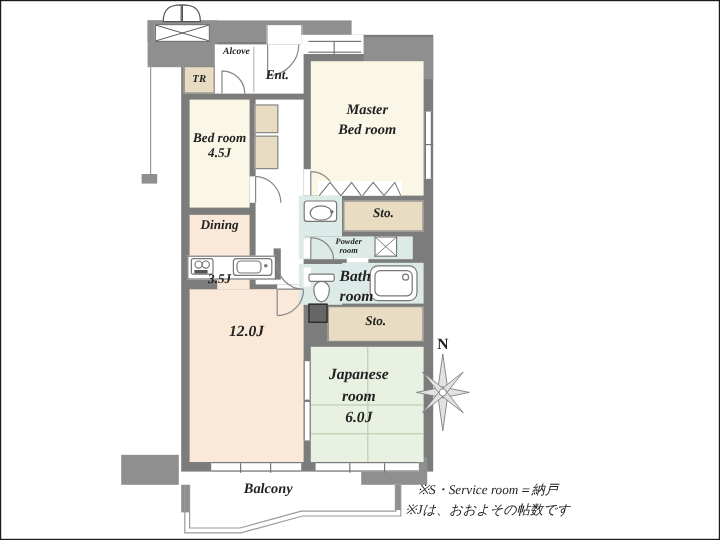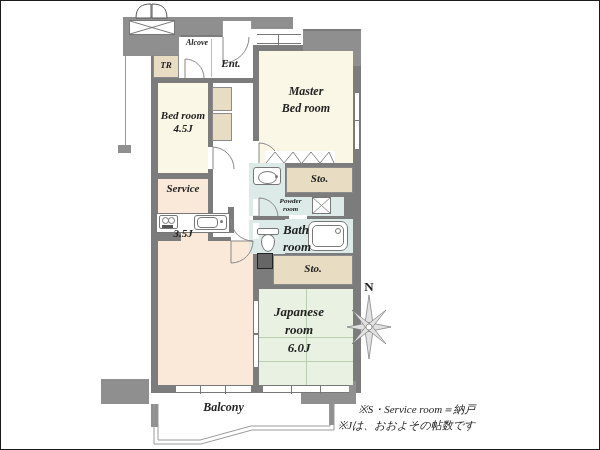--- a/index.html
+++ b/index.html
@@ -15,21 +15,21 @@
   .blue{background:#dcebe8;}
   .beige{background:#e8dcc2;border:1px solid #8a8a8a;box-sizing:border-box;}
   .white{background:#ffffff;}
   .lbl{position:absolute;font-style:italic;font-weight:bold;color:#222;text-align:center;line-height:1.2;white-space:nowrap;}
   .win{position:absolute;background:#fff;border-top:1px solid #777;border-bottom:1px solid #777;box-sizing:border-box;}
   .winv{position:absolute;background:#fff;border-left:1px solid #777;border-right:1px solid #777;box-sizing:border-box;}
   .tick{position:absolute;background:#777;}
   .fixture{position:absolute;background:#fff;border:1px solid #777;box-sizing:border-box;}
   svg{position:absolute;left:0;top:0;pointer-events:none;}
   .tatami{position:absolute;background:#b8cfae;}
-  .notes{position:absolute;font-style:italic;color:#222;font-size:11px;line-height:1.45;text-align:right;}
+  .notes{position:absolute;font-style:italic;color:#222;font-size:11px;line-height:1.45;text-align:center;}
 </style>
 </head>
 <body>
 
 <div id="plan">
 
   <div class="a wall" style="left:150px;top:28px;width:210px;height:364px;"></div>
 
   <div class="a block" style="left:122px;top:16px;width:170px;height:18px;"></div>
   <div class="a block" style="left:122px;top:16px;width:58px;height:39px;"></div>
@@ -186,25 +186,26 @@
     <span style="display:block;">Bed room</span>
     <span style="display:block;">4.5J</span>
   </div>
 
   <div class="lbl" style="left:258px;top:82px;width:94px;font-size:12px;line-height:1.45;">
     <span style="display:block;">Master</span>
     <span style="display:block;">Bed room</span>
   </div>
 
   <div class="lbl" style="left:157px;top:181px;width:50px;font-size:11px;">
-    <span style="display:block;">Service</span>
+    <span style="display:block;">Dining</span>
     <span style="display:block;margin-top:32px;">3.5J</span>
   </div>
 
   <div class="lbl" style="left:157px;top:265px;width:95px;font-size:13px;line-height:1.5;">
+    <span style="display:block;">12.0J</span>
   </div>
 
   <div class="lbl" style="left:258px;top:302px;width:80px;font-size:13px;line-height:1.4;">
     <span style="display:block;">Japanese</span>
     <span style="display:block;">room</span>
     <span style="display:block;">6.0J</span>
   </div>
 
   <div class="lbl" style="left:285px;top:171px;width:67px;font-size:11px;">Sto.</div>
   <div class="lbl" style="left:272px;top:261px;width:80px;font-size:11px;">Sto.</div>

